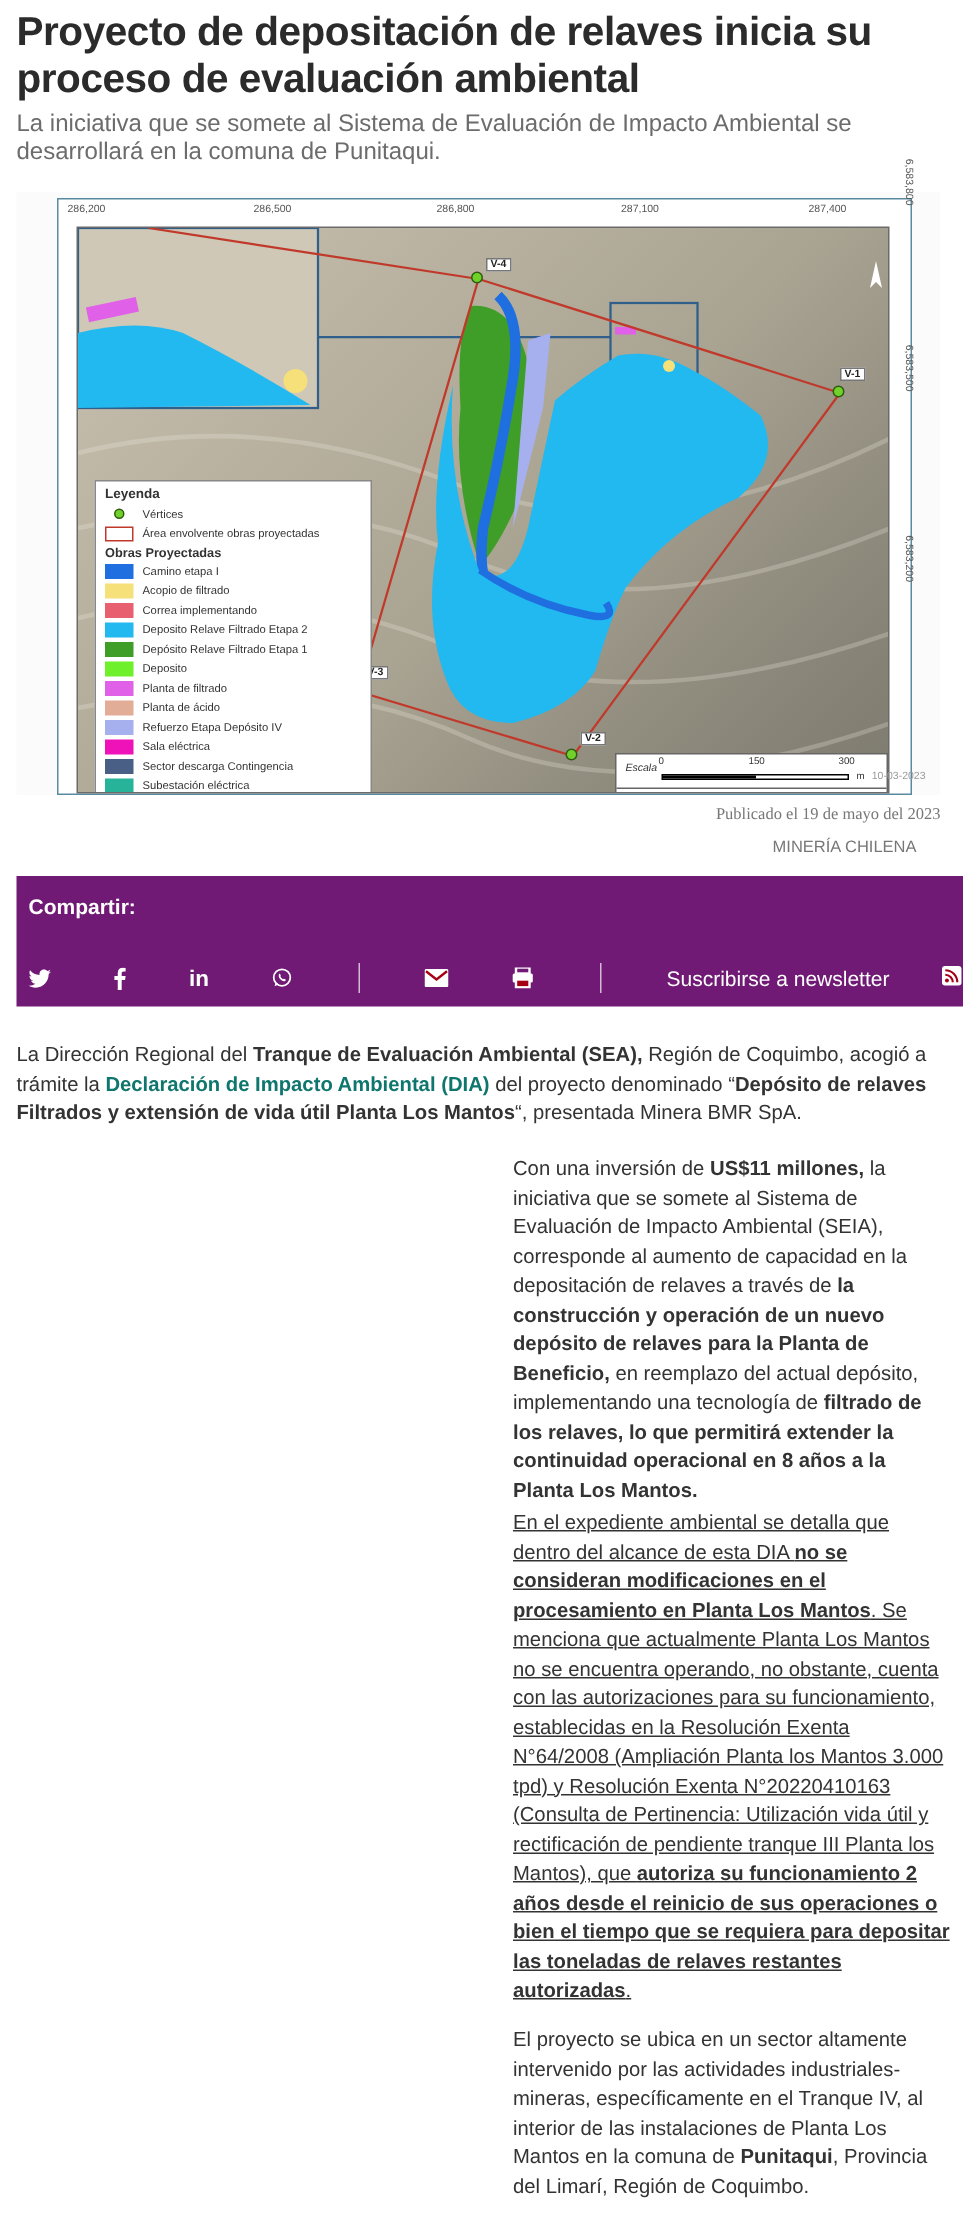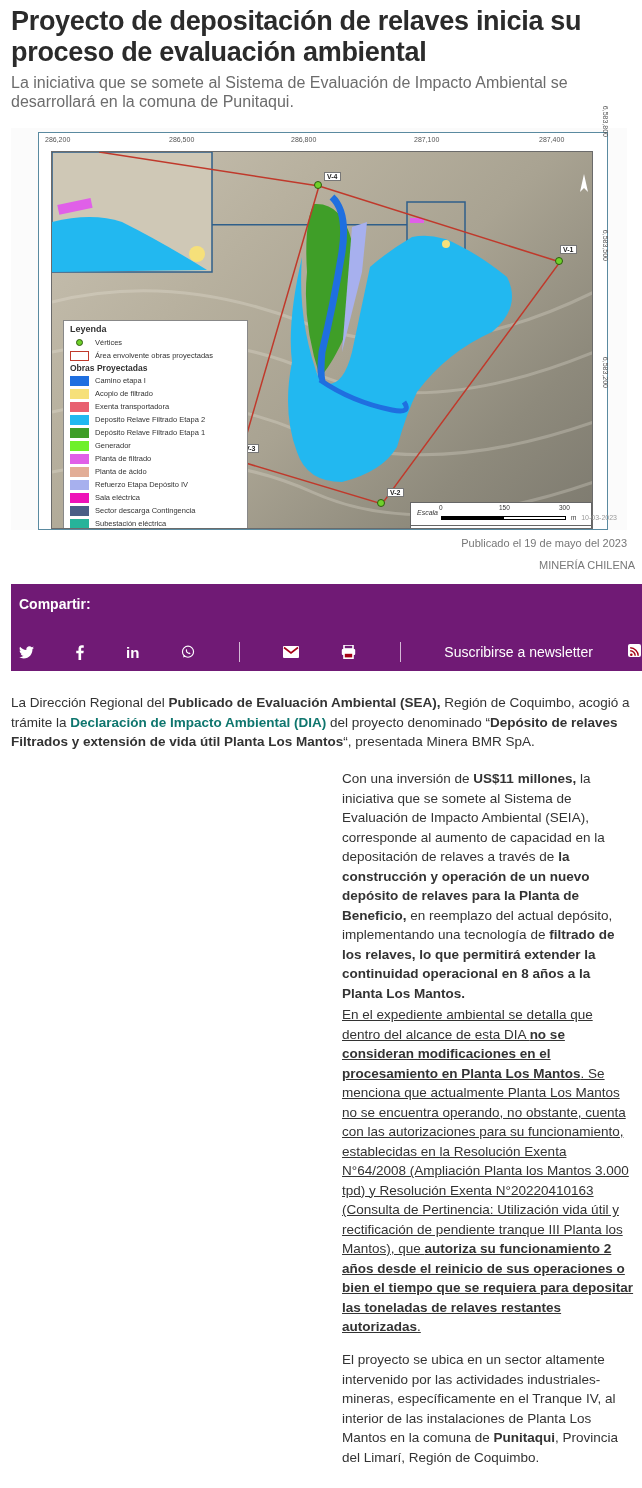--- a/index.html
+++ b/index.html
@@ -66,24 +66,24 @@
   .scale-bar .fill { width: 50%; height: 100%; background:#000; }
   .scale-n { position:absolute; top:1px; font-style: normal; font-size: 6.5px; }
   .proj { position:absolute; left:0; right:0; top:22px; border-top:1px solid #666; text-align:center; padding-top:2px; font-size: 6.5px; }
   .caption-bar {
     position: absolute; left: 0; top: 380px; width: 616px; height: 22px;
     background: rgba(110,110,110,0.78);
     color: #fff; font-size: 11px; line-height: 22px; padding-left: 7px;
   }
   .map-date { position:absolute; right: 10px; top: 386px; font-size: 7px; color:#9a9a9a; }
   .pubdate {
-    position: absolute; right: 15px; top: 537px; font-size: 11px; color: #777;
+    position: absolute; right: 15px; top: 537px; font-size: 11px; color: #777; font-family: Liberation Serif, serif;
   }
   .source {
-    position: absolute; right: 7px; top: 559px; font-size: 11px; color: #777;
+    position: absolute; right: 31px; top: 559px; font-size: 11px; color: #777;
   }
   
   .share {
     position: absolute; left: 11px; top: 584px; width: 638px; height: 87px;
     background: #701a75; color: #fff;
   }
   .share-title { position:absolute; left: 8px; top: 12px; font-size: 14px; font-weight: bold; }
   .share-row { position:absolute; left: 8px; top: 56px; height: 24px; display:flex; align-items:center;gap:34px; }
   .share-icon { display:inline-flex; align-items:center; justify-content:center; height: 18px; margin-right: 8px; color:#fff; }
   .share-sep { width:1px; height: 20px; background: rgba(255,255,255,0.7); margin: 0 9px 0 2px; }
@@ -181,33 +181,33 @@
             <div class="legend-row">
               <span class="swatch" style="background: rgb(31, 111, 224);"></span>
               <span>Camino etapa I</span>
             </div>
             <div class="legend-row">
               <span class="swatch" style="background: rgb(246, 224, 122);"></span>
               <span>Acopio de filtrado</span>
             </div>
             <div class="legend-row">
               <span class="swatch" style="background: rgb(232, 96, 112);"></span>
-              <span>Exenta transportadora</span>
+              <span>Correa implementando</span>
             </div>
             <div class="legend-row">
               <span class="swatch" style="background: rgb(34, 184, 240);"></span>
               <span>Deposito Relave Filtrado Etapa 2</span>
             </div>
             <div class="legend-row">
               <span class="swatch" style="background: rgb(63, 158, 40);"></span>
               <span>Depósito Relave Filtrado Etapa 1</span>
             </div>
             <div class="legend-row">
               <span class="swatch" style="background: rgb(110, 240, 42);"></span>
-              <span>Generador</span>
+              <span>Deposito</span>
             </div>
             <div class="legend-row">
               <span class="swatch" style="background: rgb(224, 96, 232);"></span>
               <span>Planta de filtrado</span>
             </div>
             <div class="legend-row">
               <span class="swatch" style="background: rgb(226, 173, 150);"></span>
               <span>Planta de ácido</span>
             </div>
             <div class="legend-row">
@@ -289,21 +289,21 @@
   <a class="rss">
     <svg width="13" height="13" viewBox="0 0 13 13">
         <circle cx="3.3" cy="9.7" r="1.3" fill="#a50014"></circle>
         <path d="M2.2 5.8a5 5 0 0 1 5 5" stroke="#a50014" stroke-width="1.4" fill="none"></path>
         <path d="M2.2 2.8a8 8 0 0 1 8 8" stroke="#a50014" stroke-width="1.4" fill="none"></path>
       </svg>
   </a>
 </div>
 
 <p class="lead">
-  <span>La Dirección Regional del </span><b>Publicado de Evaluación Ambiental (SEA),</b><span> Región de Coquimbo, acogió a trámite la </span><a>Declaración de Impacto Ambiental (DIA)</a><span> del proyecto denominado “</span><b>Depósito de relaves Filtrados y extensión de vida útil Planta Los Mantos</b><span>“, presentada Minera BMR SpA.</span>
+  <span>La Dirección Regional del </span><b>Tranque de Evaluación Ambiental (SEA),</b><span> Región de Coquimbo, acogió a trámite la </span><a>Declaración de Impacto Ambiental (DIA)</a><span> del proyecto denominado “</span><b>Depósito de relaves Filtrados y extensión de vida útil Planta Los Mantos</b><span>“, presentada Minera BMR SpA.</span>
 </p>
 
 <p class="col" id="p1">
   <span>Con una inversión de </span><b>US$11 millones,</b><span> la iniciativa que se somete al Sistema de Evaluación de Impacto Ambiental (SEIA), corresponde al aumento de capacidad en la depositación de relaves a través de </span><b>la construcción y operación de un nuevo depósito de relaves para la Planta de Beneficio,</b><span> en reemplazo del actual depósito, implementando una tecnología de </span><b>filtrado de los relaves</b><b>, lo que permitirá extender la continuidad operacional en 8 años a la Planta Los Mantos.</b>
 </p>
 
 <p class="col" id="p2">
   <span>En el expediente ambiental se detalla que dentro del alcance de esta DIA </span><b>no se consideran modificaciones en el procesamiento en Planta Los Mantos</b><span>. Se menciona que actualmente Planta Los Mantos no se encuentra operando, no obstante, cuenta con las autorizaciones para su funcionamiento, establecidas en la Resolución Exenta N°64/2008 (Ampliación Planta los Mantos 3.000 tpd) y Resolución Exenta N°20220410163 (Consulta de Pertinencia: Utilización vida útil y rectificación de pendiente tranque III Planta los Mantos), que </span><b>autoriza su funcionamiento 2 años desde el reinicio de sus operaciones o bien el tiempo que se requiera para depositar las toneladas de relaves restantes autorizadas</b><span>.</span>
 </p>
 

